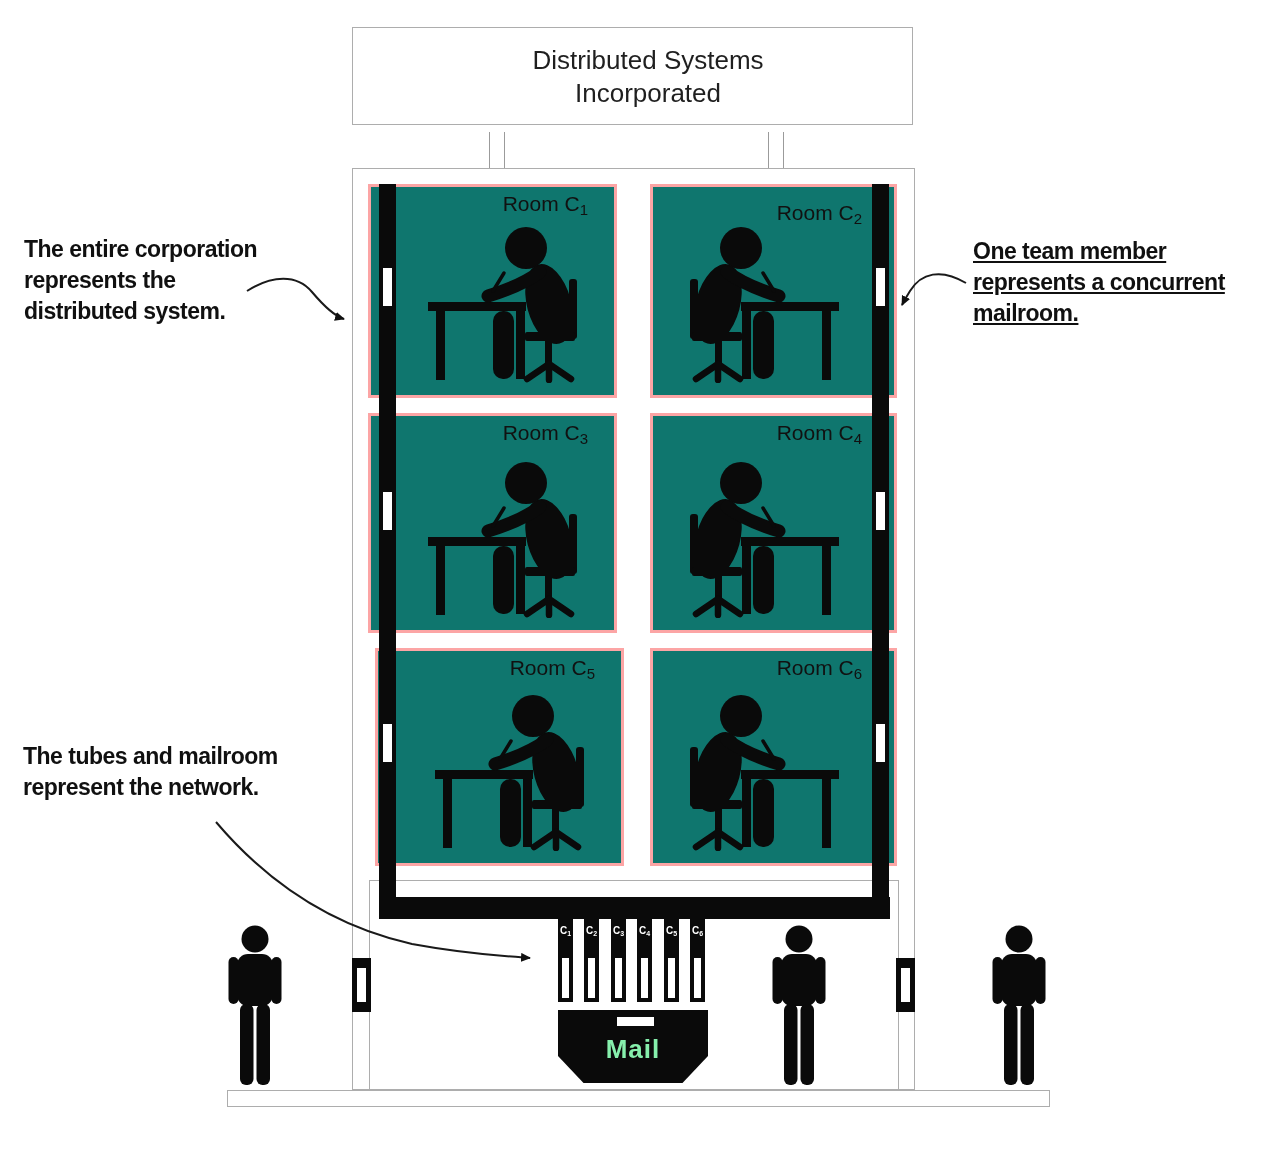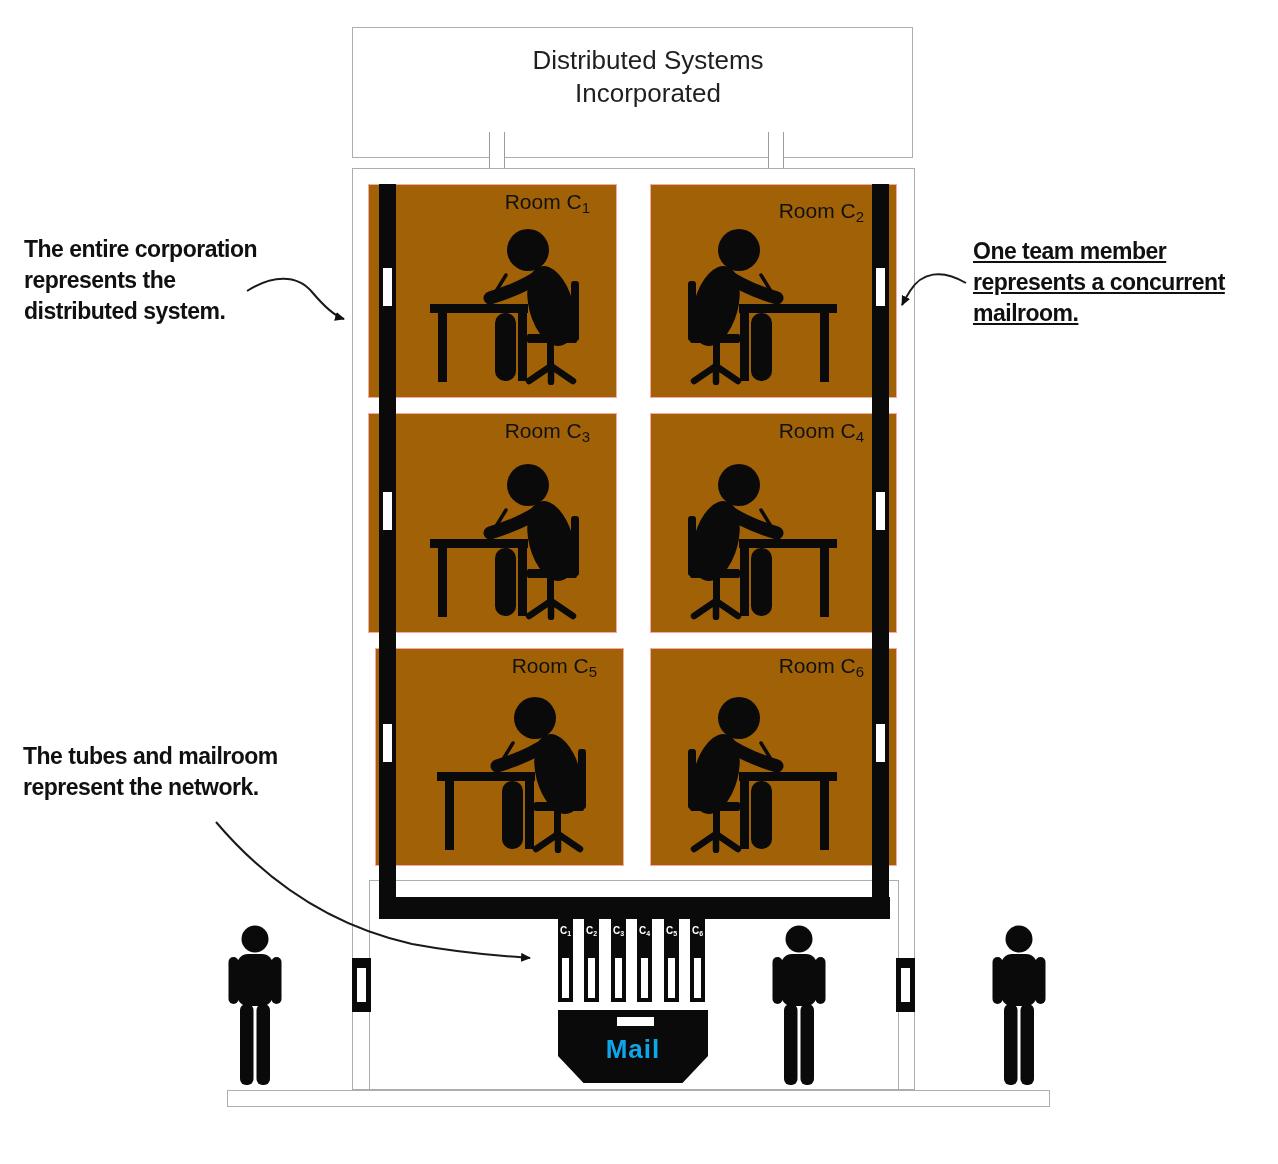--- a/index.html
+++ b/index.html
@@ -3,38 +3,38 @@
 <meta charset="utf-8">
 <style>
   html,body{margin:0;padding:0;background:#ffffff;}
   .canvas{
     position:relative;width:1278px;height:1164px;background:#ffffff;
     font-family:"Liberation Sans", sans-serif;overflow:hidden;
   }
   .abs{position:absolute;}
   
   .outline{border:1px solid #adadad;background:#ffffff;box-sizing:border-box;}
-  .room{border:1px solid #fca5a5;background:#a16207;box-sizing:border-box;}
+  .room{border:3px solid #fca5a5;background:#0f766e;box-sizing:border-box;}
   .post{border-left:1px solid #9b9b9b;border-right:1px solid #9b9b9b;background:#ffffff;box-sizing:border-box;}
   
   .sign{text-align:center;padding-top:16px;font-size:26px;line-height:33px;color:#1f1f1f;}
   
   .room-label{font-size:21px;color:#111;white-space:nowrap;}
   .room-label sub{font-size:15px;vertical-align:-4px;}
   
   .ink{background:#0a0a0a;}
   .slot{background:#ffffff;}
   
   .mini-tube{background:#0a0a0a;text-align:center;}
   .mini-tube .t-label{display:block;margin-top:6px;font-size:10px;font-weight:bold;color:#ffffff;line-height:11px;white-space:nowrap;}
   .mini-tube .t-label sub{font-size:7px;vertical-align:-2px;}
   
   .hopper{background:#0a0a0a;clip-path:polygon(0 0,100% 0,100% 63%,83% 100%,17% 100%,0 63%);}
   .hopper .mail-label{position:absolute;left:0;top:24px;width:100%;text-align:center;
-    font-size:26px;font-weight:bold;color:#0ea5e9;letter-spacing:1px;}
+    font-size:26px;font-weight:bold;color:#86efac;letter-spacing:1px;}
   
   .note{font-size:23px;font-weight:bold;letter-spacing:-0.5px;line-height:31px;color:#101010;white-space:nowrap;}
   
   .worker-svg{position:absolute;width:150px;height:156px;bottom:12px;}
   .worker-left{right:36px;}
   .worker-right{left:36px;transform:scaleX(-1);}
   svg .fill{fill:#0a0a0a;}
   .arrow-layer{position:absolute;left:0;top:0;pointer-events:none;}
 </style>
 </head>
@@ -65,21 +65,21 @@
       <rect class="fill" x="4.5" y="32" width="10" height="47" rx="5"></rect>
       <rect class="fill" x="47.5" y="32" width="10" height="47" rx="5"></rect>
       <rect class="fill" x="16" y="79" width="13.5" height="81" rx="6"></rect>
       <rect class="fill" x="32.5" y="79" width="13.5" height="81" rx="6"></rect>
     </symbol>
   </defs>
 </svg>
 
 <div class="canvas">
 
-  <div class="abs outline sign" style="left:352px;top:27px;width:561px;height:131px;padding-left:31px;">
+  <div class="abs outline sign" style="left:352px;top:27px;width:561px;height:98px;padding-left:31px;">
     <div>Distributed Systems</div>
     <div>Incorporated</div>
   </div>
   <div class="abs post" style="left:489px;top:132px;width:16px;height:37px;"></div>
   <div class="abs post" style="left:768px;top:132px;width:16px;height:37px;"></div>
 
   <div class="abs outline" style="left:352px;top:168px;width:563px;height:922px;"></div>
   <div class="abs outline" style="left:369px;top:880px;width:530px;height:210px;"></div>
 
   <div class="abs outline" style="left:227px;top:1090px;width:823px;height:17px;"></div>

